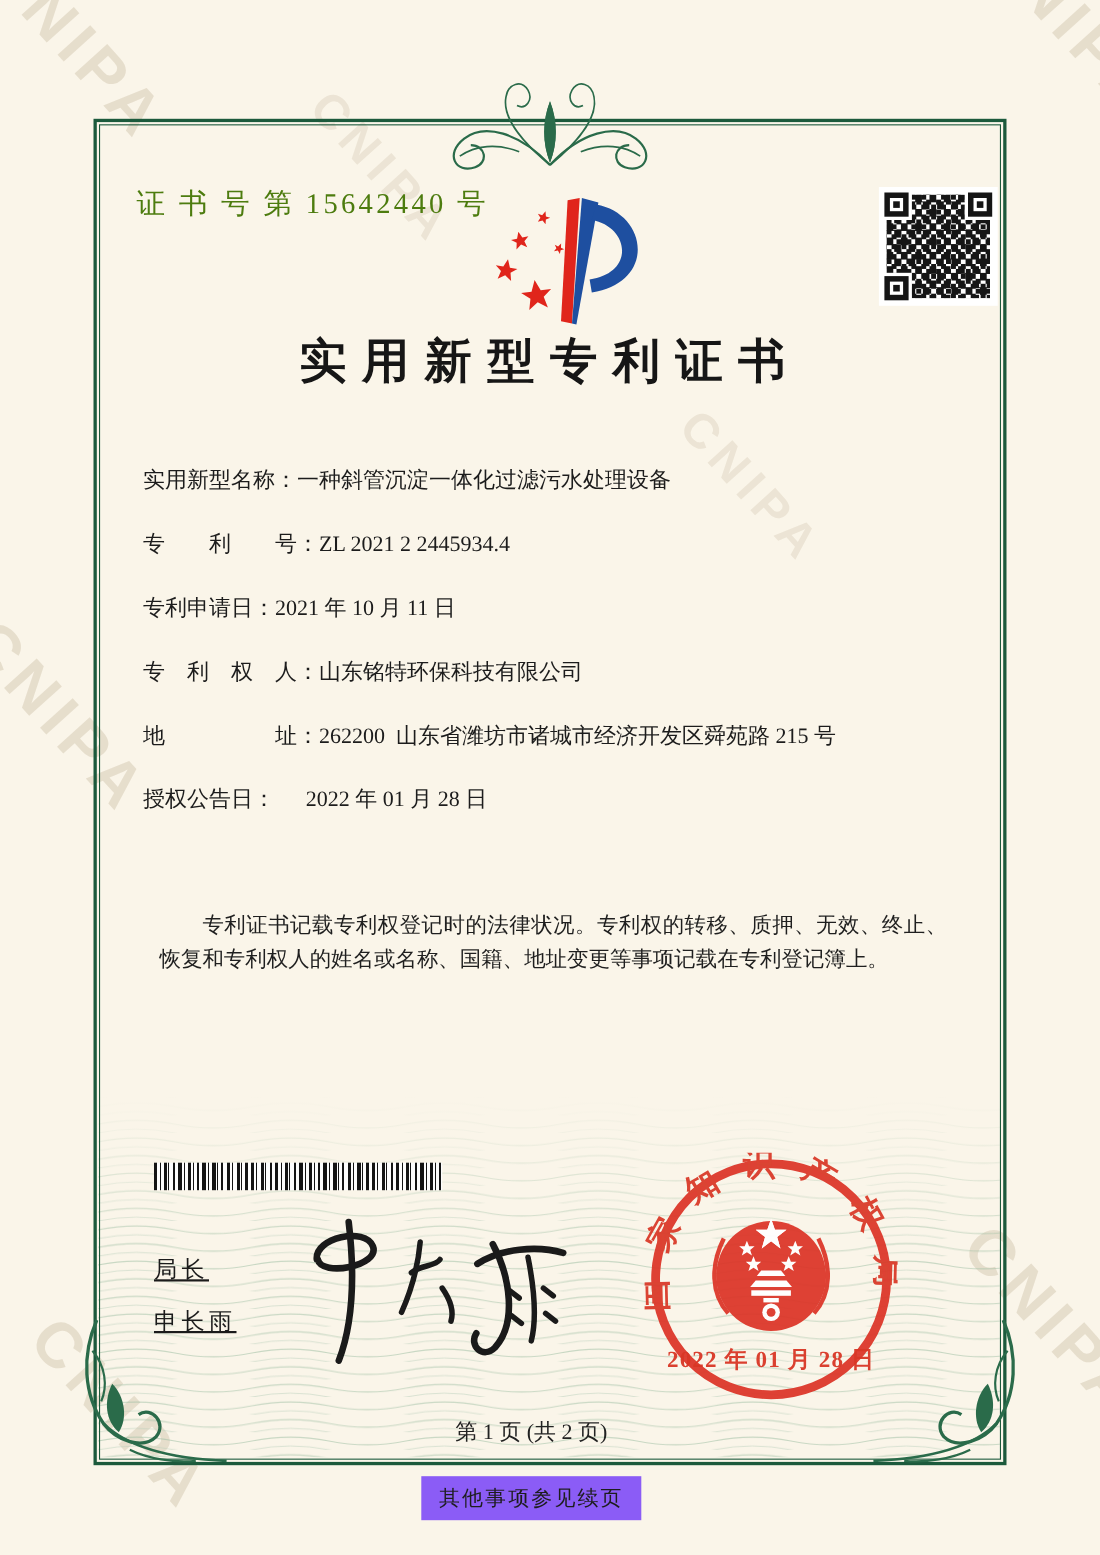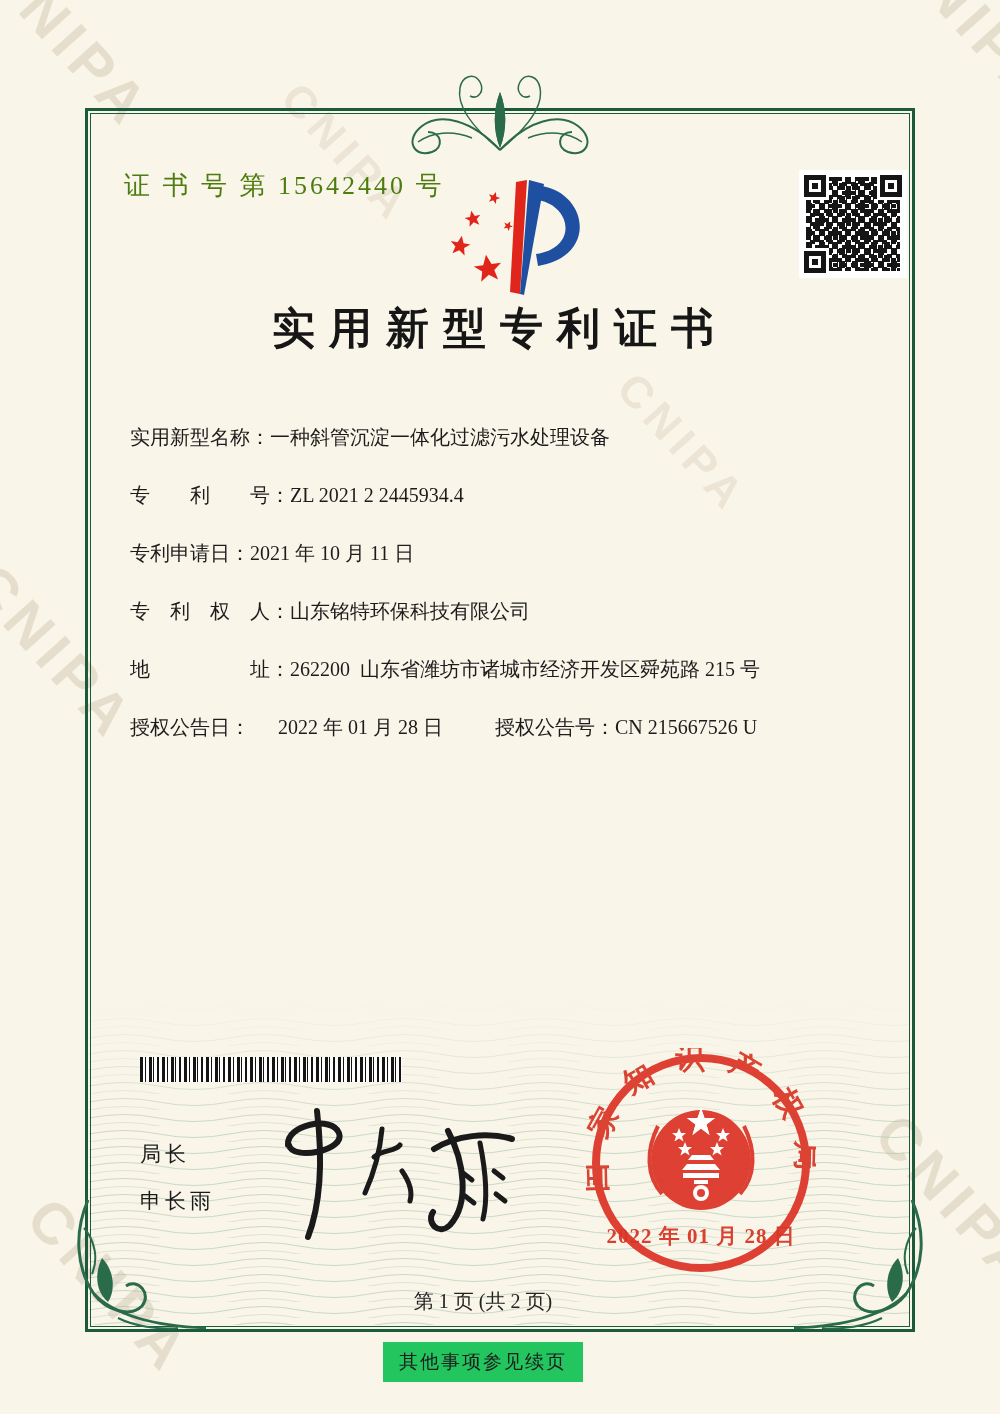--- a/index.html
+++ b/index.html
@@ -62,32 +62,32 @@
   .body-text p{margin:0;text-indent:2em;}
   
   .barcode{
     position:absolute;left:140px;top:1057px;width:262px;height:25px;
     background:repeating-linear-gradient(90deg,
       #141414 0 3px,#fdfdfd 3px 5px,#141414 5px 6px,#fdfdfd 6px 9px,
       #141414 9px 12px,#fdfdfd 12px 13px,#141414 13px 14px,#fdfdfd 14px 17px,
       #141414 17px 19px,#fdfdfd 19px 22px);
   }
   .director{position:absolute;left:140px;top:1140px;font-family:"Liberation Sans","DejaVu Sans",sans-serif;
-    font-size:21px;color:#1b1b1b;letter-spacing:4px;}
+    font-size:21px;color:#1b1b1b;letter-spacing:4px;text-decoration:underline;}
   .director div{margin-bottom:19px;}
   .signature{position:absolute;left:262px;top:1103px;width:276px;height:140px;}
   .seal{position:absolute;left:586px;top:1048px;width:230px;height:230px;opacity:.93;}
   .seal-date{
     position:absolute;left:596px;top:1222px;width:210px;text-align:center;
     font-size:21px;font-weight:bold;color:#d93726;letter-spacing:1px;opacity:.95;
   }
   .page-info{position:absolute;left:130px;top:1288px;width:706px;text-align:center;font-size:20px;color:#222;}
   .note{
     position:absolute;left:483px;top:1342px;transform:translateX(-50%);
-    background:#22c55e;padding:7px 16px;font-size:19px;letter-spacing:2px;color:#1d1d1d;white-space:nowrap;
+    background:#8b5cf6;padding:7px 16px;font-size:19px;letter-spacing:2px;color:#1d1d1d;white-space:nowrap;
   }
   .green-stroke{stroke:#2a6b4a;fill:none;}
 </style>
 </head>
 <body>
 
 <div class="page">
 
   <span class="wm" style="left:-36px;top:6px;">CNIPA</span>
   <span class="wm" style="left:868px;top:-14px;">CNIPA</span>
@@ -181,28 +181,25 @@
     </div>
     <div class="field-row">
       <span class="field-label">地　　　　　址：</span>
       <span class="field-value">262200  山东省潍坊市诸城市经济开发区舜苑路 215 号</span>
     </div>
     <div class="field-row">
       <span class="grant-pair first">
         <span class="field-label">授权公告日：</span>
         <span class="field-value">2022 年 01 月 28 日</span>
       </span>
-      <span class="grant-pair">
-        <span class="field-label">授权公告号：</span>
-        <span class="field-value">CN 215667526 U</span>
-      </span>
     </div>
   </div>
 
   <div class="body-text">
+    <p>专利证书记载专利权登记时的法律状况。专利权的转移、质押、无效、终止、恢复和专利权人的姓名或名称、国籍、地址变更等事项记载在专利登记簿上。</p>
   </div>
 
   <div class="barcode"></div>
 
   <div class="director">
     <div>局长</div>
     <div>申长雨</div>
   </div>
 
   <svg class="signature" viewBox="0 0 276 140">

